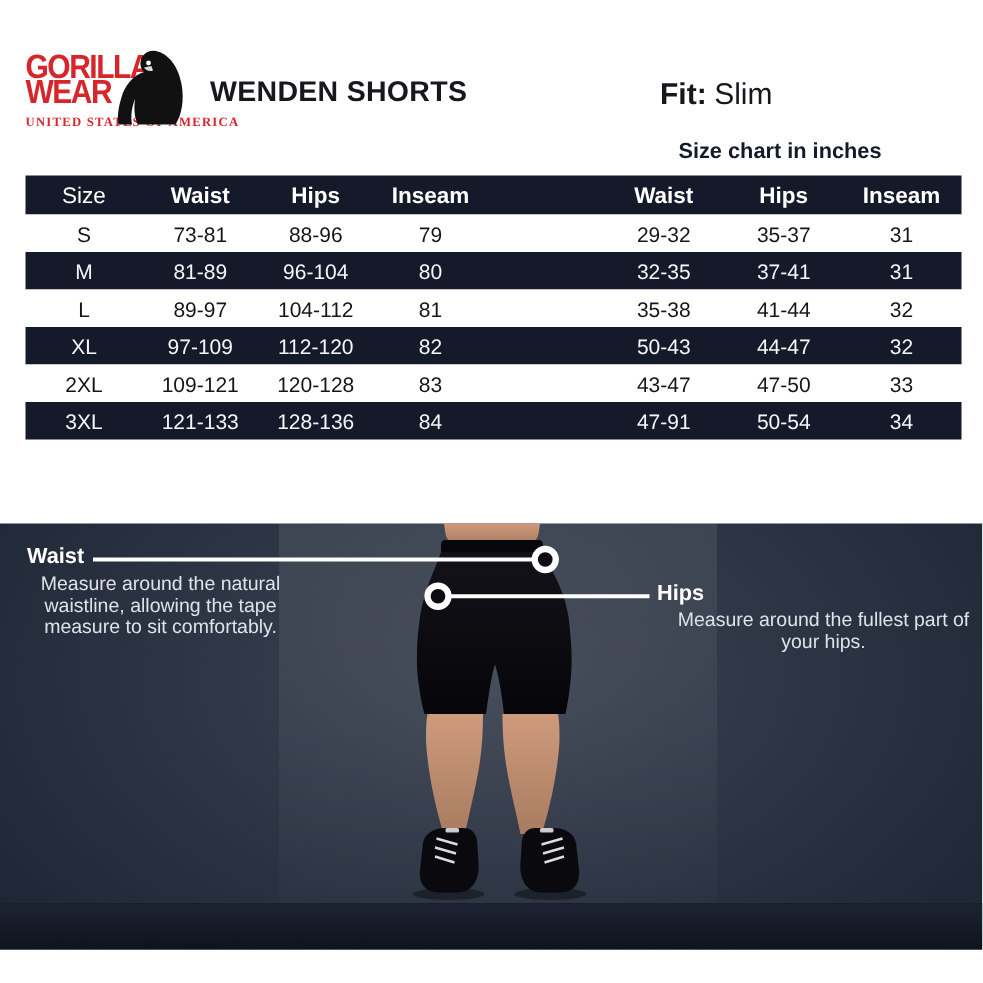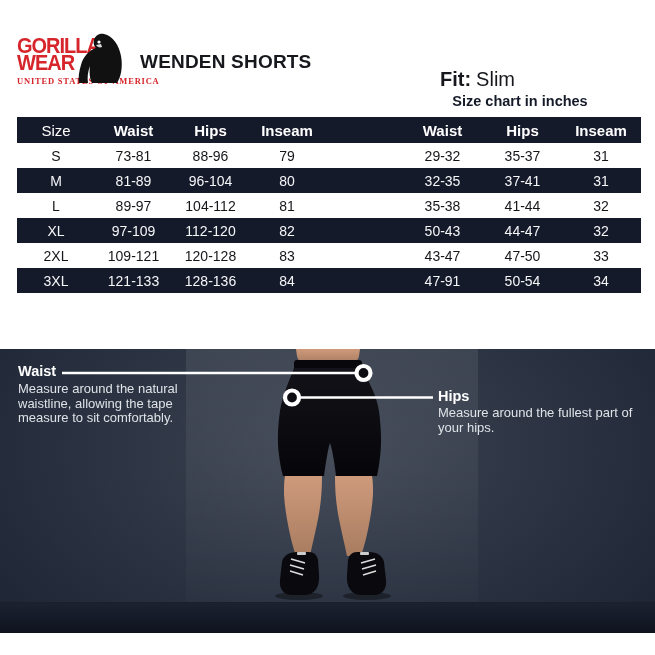--- a/index.html
+++ b/index.html
@@ -14,21 +14,21 @@
   .logo { position:absolute; left:17px; top:36px; width:130px; }
   .logo-word { font-weight:900; font-size:20px; line-height:17px;
     color:#d6252b; letter-spacing:-1px; transform:scaleY(1.12);
     transform-origin:left top; }
   .gorilla { position:absolute; left:60px; top:-3px; }
   .logo-tagline { margin-top:6px; font-family:"Liberation Serif","DejaVu Serif",serif;
     font-weight:700; font-size:8.5px; letter-spacing:0.8px; color:#d6252b; white-space:nowrap; }
 
   .product-title { position:absolute; left:140px; top:51px; font-size:19px;
     font-weight:800; color:#17181d; letter-spacing:0.2px; }
-  .fit { position:absolute; left:440px; top:68px; font-size:20px; color:#17181d; }
+  .fit { position:absolute; left:440px; top:52px; font-size:20px; color:#17181d; }
   .fit .fit-label { font-weight:800; }
   .fit .fit-value { font-weight:400; margin-left:5px; }
 
   
   .chart-title { position:absolute; top:93px; font-size:14.5px; font-weight:700; color:#141a28; text-align:center; }
   .chart-title.cm { left:95px; width:230px; }
   .chart-title.inch { left:400px; width:240px; }
 
   
   .size-table { position:absolute; left:17px; top:117px; width:624px; }
@@ -47,21 +47,21 @@
     position:absolute; left:0; top:349px; width:655px; height:284px;
     background:radial-gradient(ellipse 430px 270px at 50% 36%,
       #3d4452 0%, #2b3342 55%, #1d2433 100%);
   }
   .guide svg.scene { position:absolute; left:0; top:0; }
   .floor { position:absolute; left:0; bottom:0; width:655px; height:31px;
     background:linear-gradient(180deg,#1c2232 0%,#0f131e 100%);
     border-top:1px solid rgba(255,255,255,0.05); }
 
   .callout-label { position:absolute; color:#ffffff; font-weight:700; font-size:14.5px; z-index:3; }
-  .callout-desc  { position:absolute; color:#dfe2e7; font-size:13px; line-height:14.5px; z-index:3; }
+  .callout-desc  { position:absolute; color:#dfe2e7; font-size:13px; line-height:14.5px; z-index:3;text-align:center; }
   .waist-label { left:18px; top:14px; }
   .waist-desc  { left:18px; top:33px; width:178px; }
   .hips-label  { left:438px; top:39px; }
   .hips-desc   { left:438px; top:57px; width:222px; }
 </style>
 </head>
 <body>
 
 <div class="page">
 

